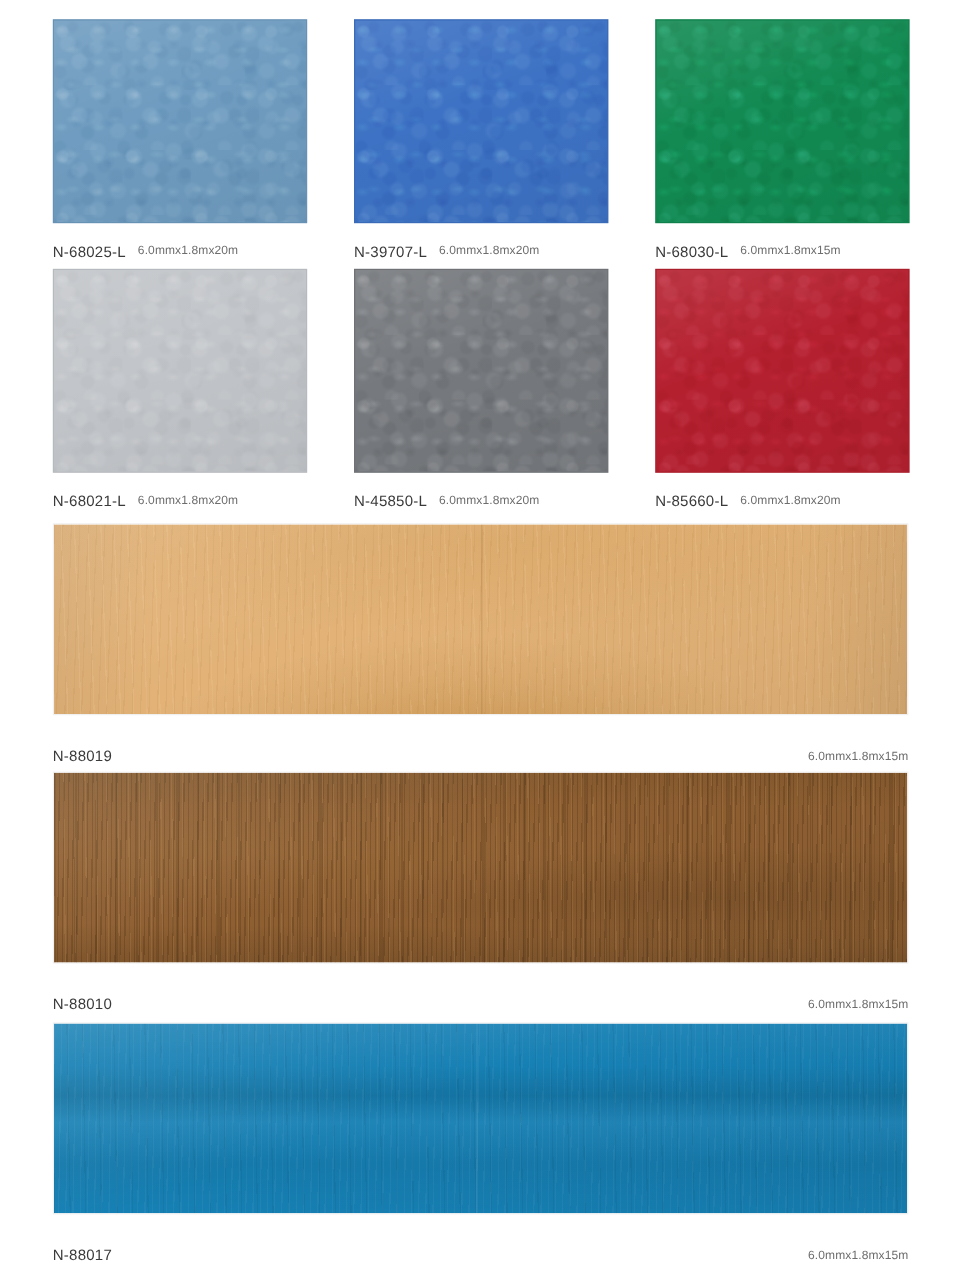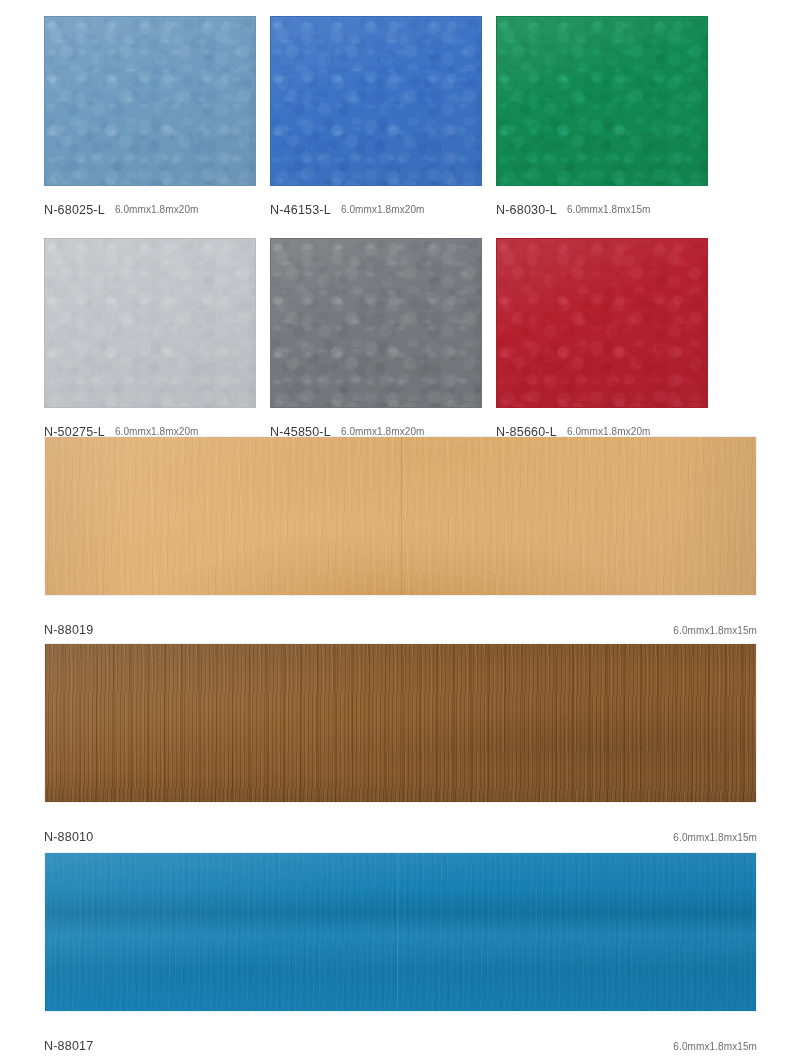--- a/index.html
+++ b/index.html
@@ -25,21 +25,20 @@
   
   .swatch-grid {
     position: absolute;
     left: 44px;
     top: 16px;
     width: 714px;
     display: grid;
     grid-template-columns: repeat(3, 212px);
     column-gap: 39px;
     row-gap: 0px;
-    gap: 14px;
   }
   .swatch-cell {
     width: 212px;
   }
   .swatch-tile {
     position: relative;
     width: 212px;
     height: 170px;
     overflow: hidden;
     border: 1px solid rgba(0,0,0,0.06);
@@ -245,21 +244,21 @@
       </div>
     </div>
 
     <div class="swatch-cell">
       <div class="swatch-tile" style="background:#3d72c4;">
         <div class="grain"></div>
         <div class="grain2"></div>
         <div class="sheen"></div>
       </div>
       <div class="caption">
-        <span class="code">N-46153-L</span>
+        <span class="code">N-39707-L</span>
         <span class="spec">6.0mmx1.8mx20m</span>
       </div>
     </div>
 
     <div class="swatch-cell">
       <div class="swatch-tile" style="background:#128a52;">
         <div class="grain"></div>
         <div class="grain2"></div>
         <div class="sheen"></div>
       </div>
@@ -269,21 +268,21 @@
       </div>
     </div>
 
     <div class="swatch-cell">
       <div class="swatch-tile" style="background:#c2c5c9;">
         <div class="grain"></div>
         <div class="grain2"></div>
         <div class="sheen"></div>
       </div>
       <div class="caption">
-        <span class="code">N-50275-L</span>
+        <span class="code">N-68021-L</span>
         <span class="spec">6.0mmx1.8mx20m</span>
       </div>
     </div>
 
     <div class="swatch-cell">
       <div class="swatch-tile" style="background:#76797d;">
         <div class="grain"></div>
         <div class="grain2"></div>
         <div class="sheen"></div>
       </div>

